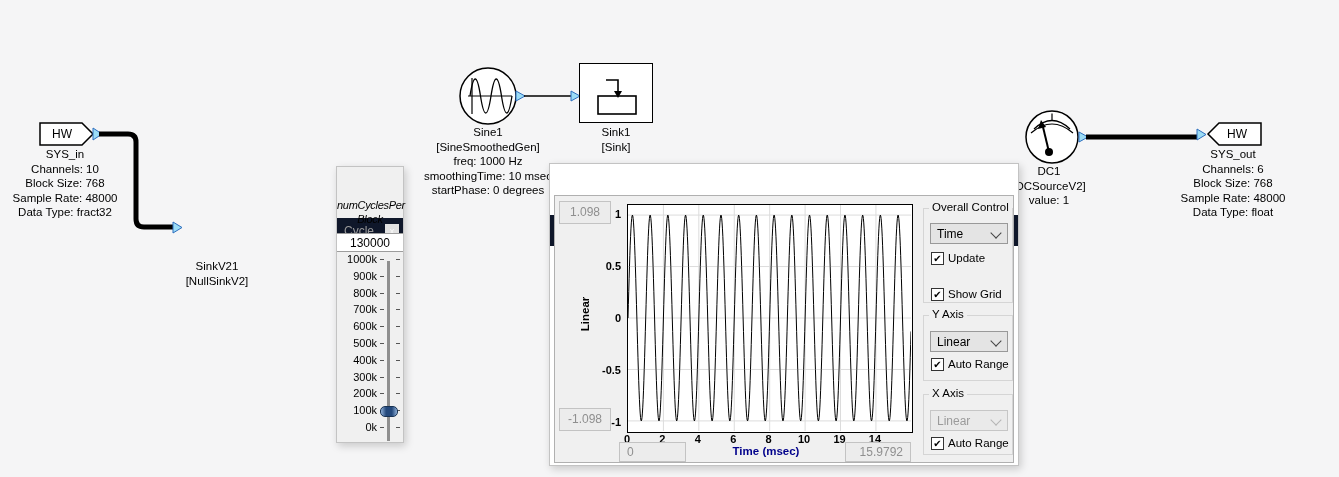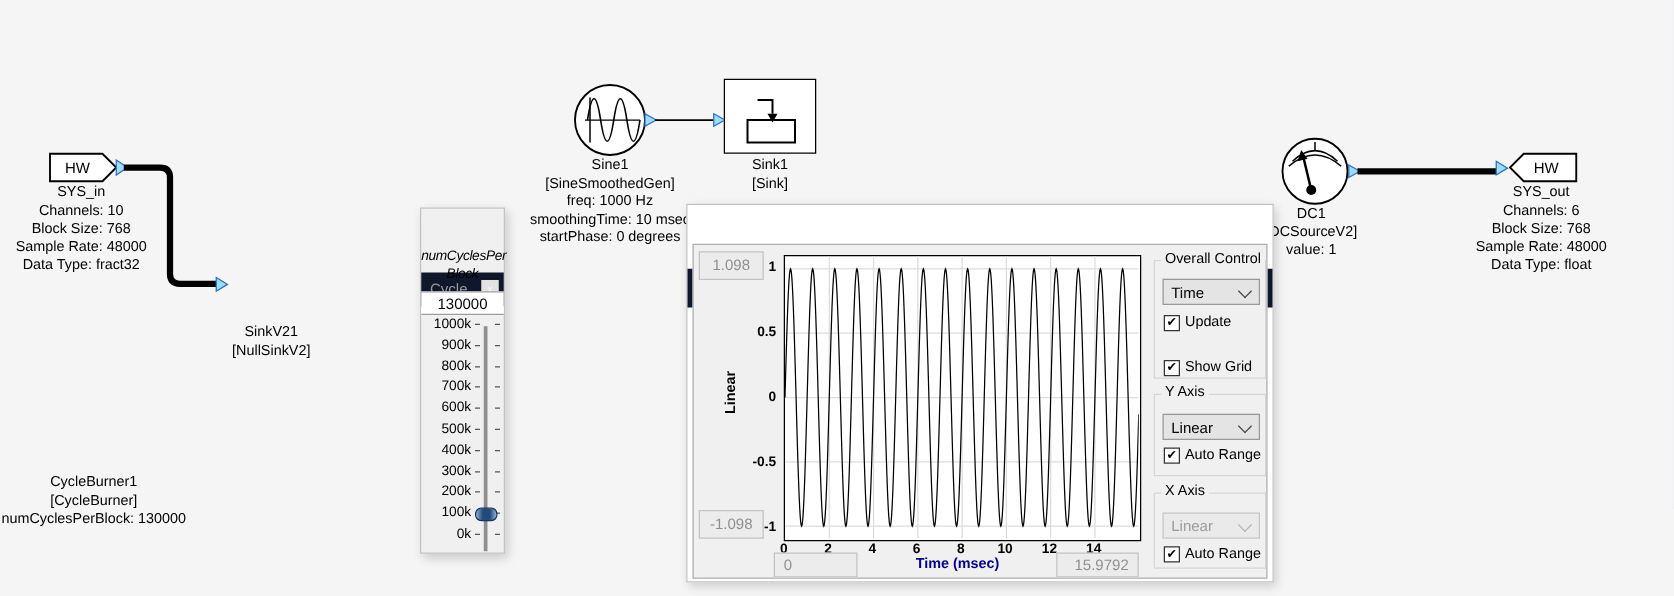--- a/index.html
+++ b/index.html
@@ -136,25 +136,20 @@
         <div class="lbl-line" style="--i: 0;">Channels: 10</div>
         <div class="lbl-line" style="--i: 1;">Block Size: 768</div>
         <div class="lbl-line" style="--i: 2;">Sample Rate: 48000</div>
         <div class="lbl-line" style="--i: 3;">Data Type: fract32</div>
       </div>
   </div>
   <div class="lbl" style="left:217px;top:259px;">
     <div>SinkV21</div>
     <div>[NullSinkV2]</div>
   </div>
-  <div class="lbl" style="left:75px;top:379px;">
-    <div>CycleBurner1</div>
-    <div>[CycleBurner]</div>
-    <div>numCyclesPerBlock: 130000</div>
-  </div>
   <div class="lbl" style="left:488px;top:125px;">
     <div>Sine1</div>
     <div>[SineSmoothedGen]</div>
     <div>
         <div class="lbl-line" style="--i: 0;">freq: 1000 Hz</div>
         <div class="lbl-line" style="--i: 1;">smoothingTime: 10 msec</div>
         <div class="lbl-line" style="--i: 2;">startPhase: 0 degrees</div>
       </div>
   </div>
   <div class="lbl" style="left:616px;top:125px;">
@@ -238,21 +233,21 @@
           </svg>
       </div>
 
       <div>
           <div class="xtick" style="--i: 0;">0</div>
           <div class="xtick" style="--i: 1;">2</div>
           <div class="xtick" style="--i: 2;">4</div>
           <div class="xtick" style="--i: 3;">6</div>
           <div class="xtick" style="--i: 4;">8</div>
           <div class="xtick" style="--i: 5;">10</div>
-          <div class="xtick" style="--i: 6;">12</div>
+          <div class="xtick" style="--i: 6;">19</div>
           <div class="xtick" style="--i: 7;">14</div>
         </div>
       <div class="valbox" id="xbox-start">0</div>
       <div class="valbox" id="xbox-end">15.9792</div>
       <div id="scope-xlabel">Time (msec)</div>
 
       <div class="grp" id="grp-overall">
         <span class="grp-label">Overall Control</span>
         <div class="combo" style="top:14px;">
           <span class="combo-value">Time</span>

